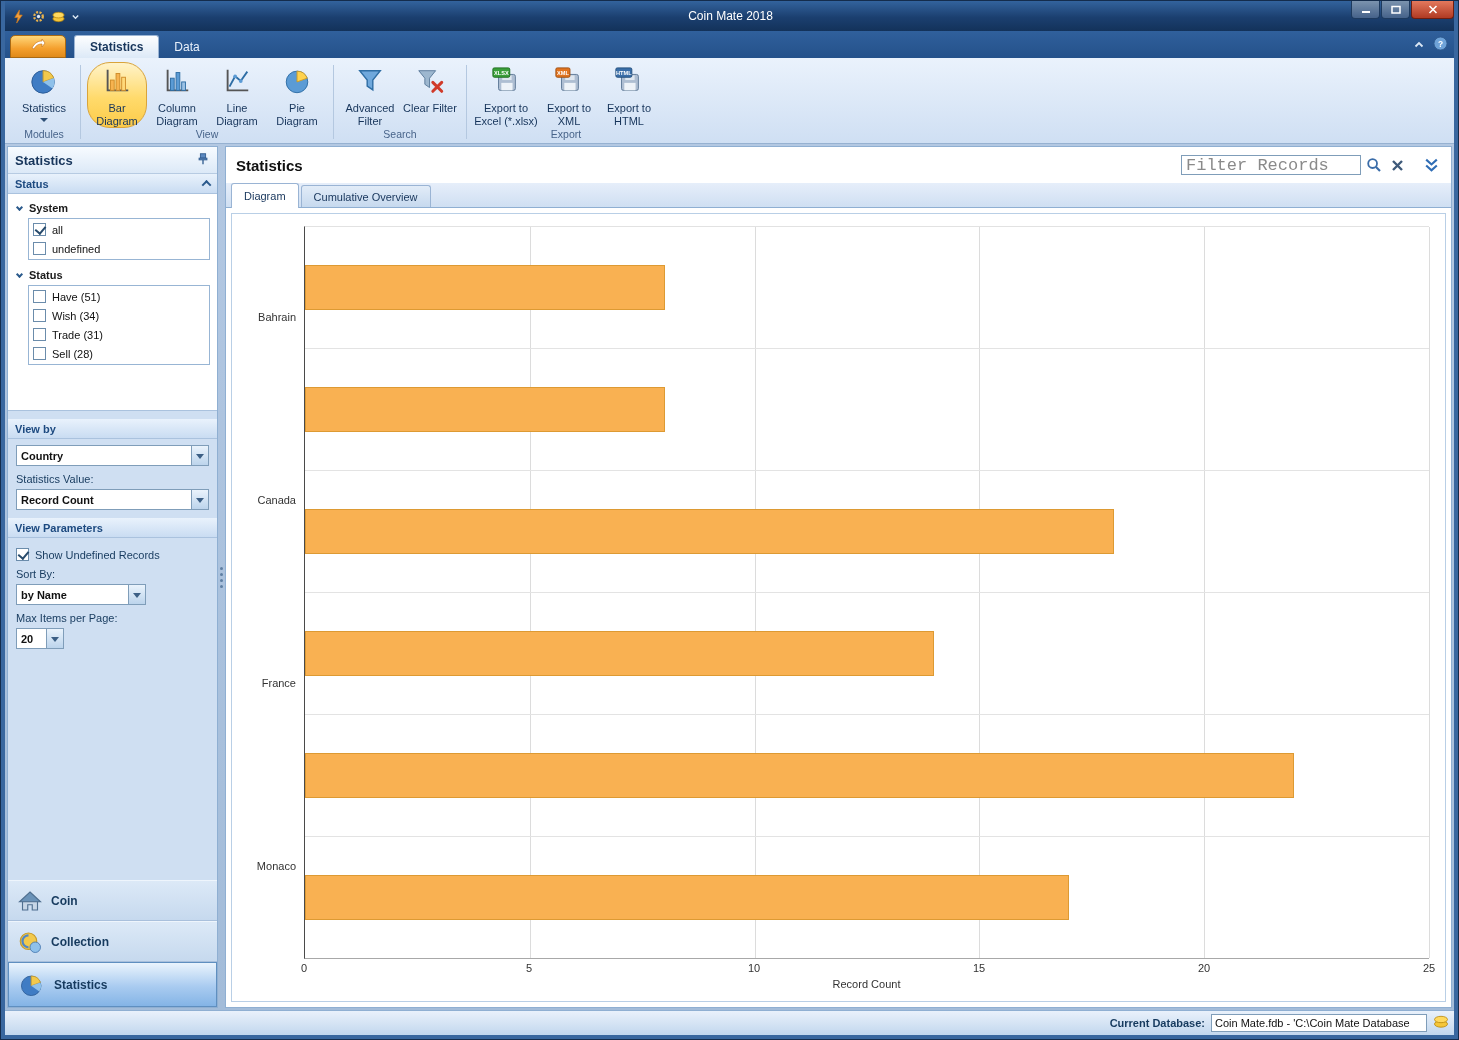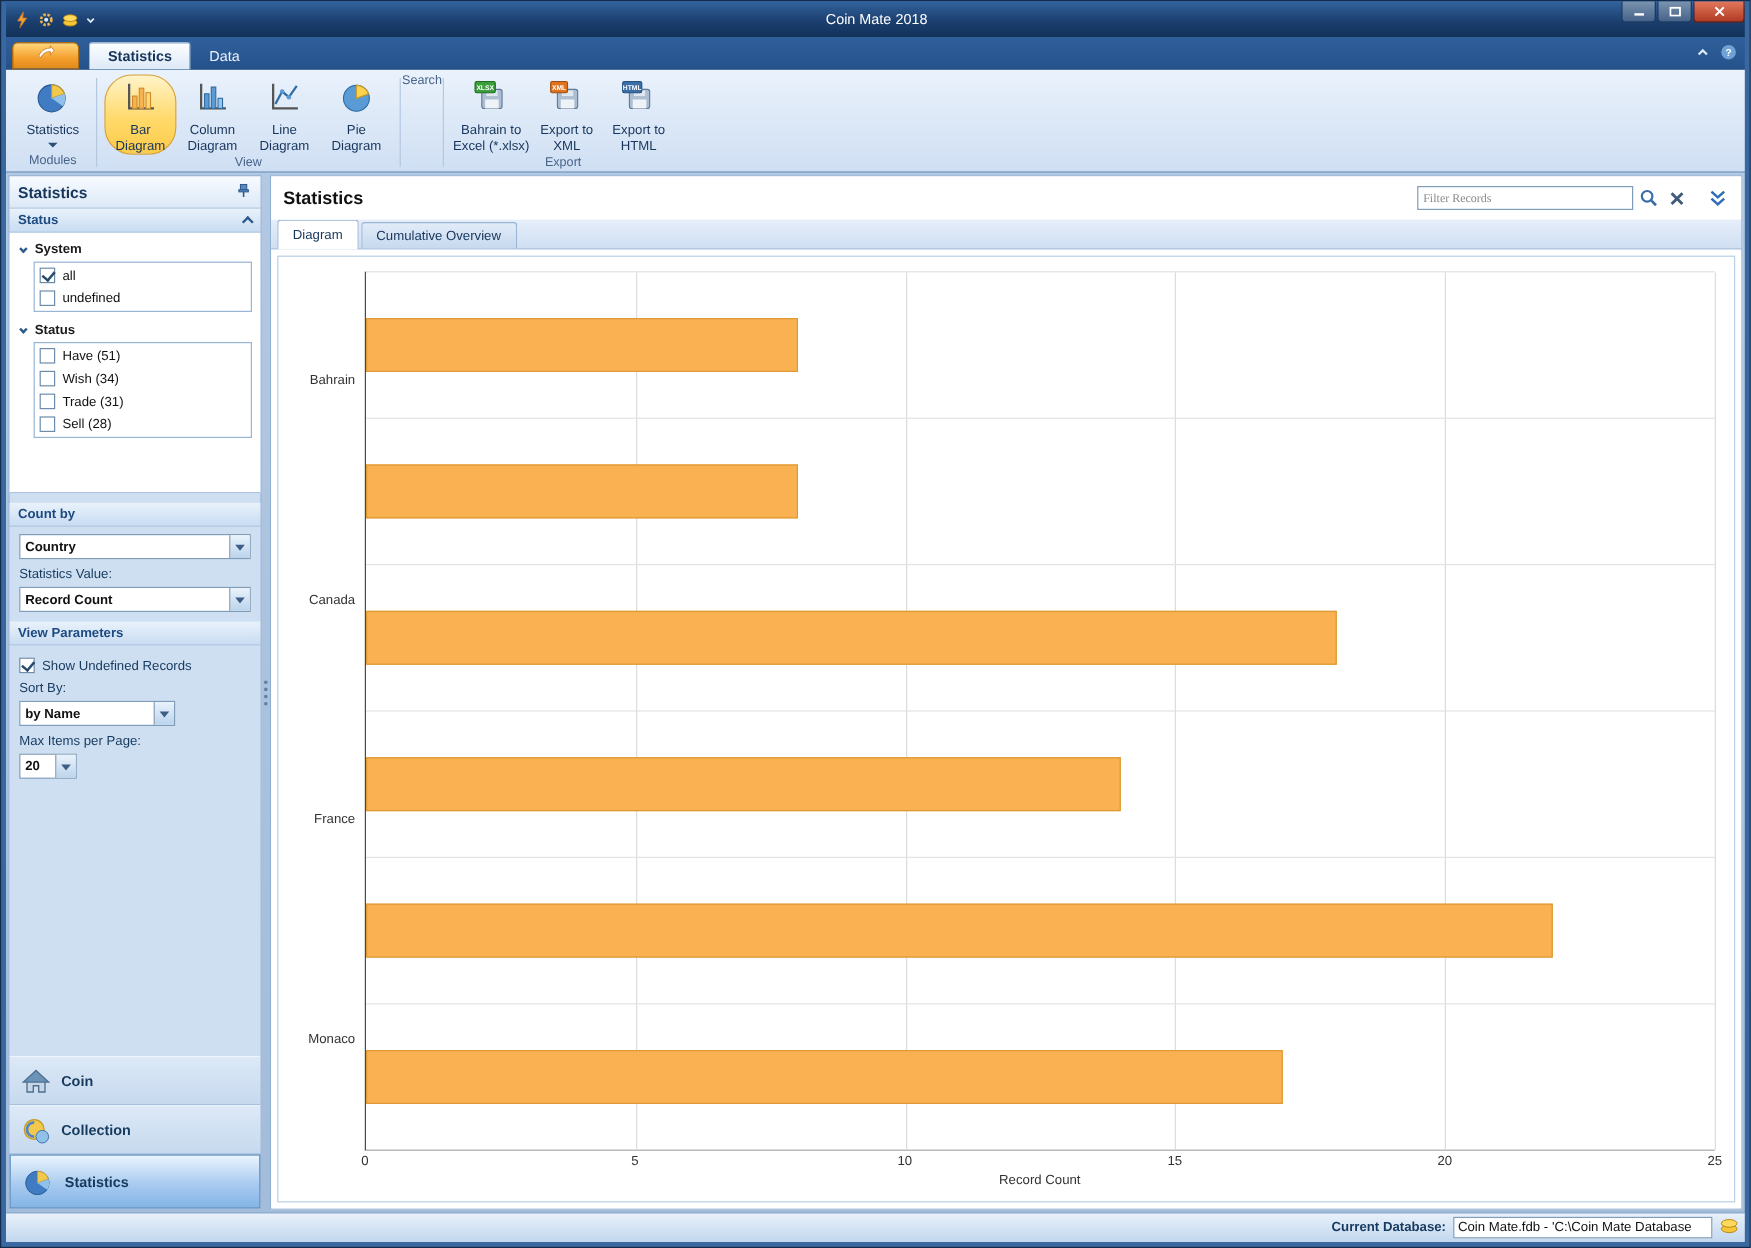--- a/index.html
+++ b/index.html
@@ -91,22 +91,22 @@
   
   .splitter { width:7px; display:flex; align-items:center; justify-content:center; }
   .grip { display:flex; flex-direction:column; gap:3px; }
   .grip i { width:3px; height:3px; background:#5f7fa3; border-radius:50%; display:block; }
 
   
   .main { flex:1; display:flex; flex-direction:column; min-width:0; background:#fff;
           border:1px solid #8fafd2; margin-right:2px; }
   .main-header { height:36px; display:flex; align-items:center; padding:0 10px; background:#fff; }
   .main-title { font-size:15px; font-weight:bold; color:#111; flex:1; }
-  .filter-box { width:180px; height:20px; border:1px solid #7f9db9; font-size:10px; padding:0 4px;
-                font-family:Liberation Serif, serif; color:#333; }
+  .filter-box { width:180px; height:20px; border:1px solid #7f9db9; font-size:17px; padding:0 4px;
+                font-family:Liberation Mono, monospace; color:#333; }
   .filter-box::placeholder { color:#8a8a8a; }
   .icon-btn { width:20px; height:20px; display:flex; align-items:center; justify-content:center; margin-left:3px; }
   .dbl-chev { margin-left:14px; }
   .tabs2 { display:flex; align-items:flex-end; height:25px; padding:0 5px;
            background:linear-gradient(#e6eefa, #cfdff2); border-bottom:1px solid #8fafd2; }
   .tab2 { height:22px; padding:0 12px; display:flex; align-items:center; font-size:11px; color:#17355b;
           background:linear-gradient(#e2ecf8, #c6d9ee); border:1px solid #9ab4d4; border-bottom:none;
           border-radius:3px 3px 0 0; margin-right:2px; }
   .tab2.active { background:#fff; height:25px; margin-bottom:-1px; }
 
@@ -257,35 +257,50 @@
                 <path d="M16 17 L16 5.5 A11.5 11.5 0 0 1 26.9 13 Z" fill="#ffd24d" stroke="#c79a2a"></path>
               </svg></span>
           <span class="rlabel">Pie Diagram</span>
         </div>
       </div>
       <div class="rgroup-label">View</div>
     </div>
     <div class="rsep"></div>
 
     <div class="rgroup">
+      <div class="rgroup-buttons">
+        <div class="rbtn">
+          <span><svg width="30" height="30" viewBox="0 0 32 32">
+                <path d="M5 5 H27 L19 15 V25.5 L13 21.5 V15 Z" fill="#6fa8dc" stroke="#2e6da4" stroke-width="1.5"></path>
+              </svg></span>
+          <span class="rlabel">Advanced Filter</span>
+        </div>
+        <div class="rbtn">
+          <span><svg width="30" height="30" viewBox="0 0 32 32">
+                <path d="M4 5 H22 L15.5 13 V23 L10.5 19.5 V13 Z" fill="#9db7cf" stroke="#5a7a9a"></path>
+                <path d="M19 17.5 L28.5 27 M28.5 17.5 L19 27" stroke="#d03a2a" stroke-width="3.2" stroke-linecap="round"></path>
+              </svg></span>
+          <span class="rlabel">Clear Filter</span>
+        </div>
+      </div>
       <div class="rgroup-label">Search</div>
     </div>
     <div class="rsep"></div>
 
     <div class="rgroup">
       <div class="rgroup-buttons">
         <div class="rbtn wide">
           <span><svg width="30" height="30" viewBox="0 0 32 32">
                 <rect x="8" y="9" width="18" height="17" rx="2" fill="#aebed2" stroke="#5f7a98"></rect>
                 <rect x="12" y="10" width="10" height="5" fill="#dfe7f0"></rect>
                 <rect x="11" y="18" width="12" height="8" fill="#eef3f8"></rect>
                 <rect x="2" y="2" width="18" height="10" rx="1.5" fill="#3a9e3a" stroke="#1e6e1e"></rect>
                 <text x="11" y="9.7" font-size="6" font-weight="bold" fill="#fff" text-anchor="middle">XLSX</text>
               </svg></span>
-          <span class="rlabel">Bahrain to Excel (*.xlsx)</span>
+          <span class="rlabel">Export to Excel (*.xlsx)</span>
         </div>
         <div class="rbtn">
           <span><svg width="30" height="30" viewBox="0 0 32 32">
                 <rect x="8" y="9" width="18" height="17" rx="2" fill="#aebed2" stroke="#5f7a98"></rect>
                 <rect x="12" y="10" width="10" height="5" fill="#dfe7f0"></rect>
                 <rect x="11" y="18" width="12" height="8" fill="#eef3f8"></rect>
                 <rect x="2" y="2" width="15" height="10" rx="1.5" fill="#e0731f" stroke="#9e4e10"></rect>
                 <text x="9.5" y="9.7" font-size="6" font-weight="bold" fill="#fff" text-anchor="middle">XML</text>
               </svg></span>
           <span class="rlabel">Export to XML</span>
@@ -359,21 +374,21 @@
           <div class="titem">
             <span class="checkbox"></span>
             <span>Sell (28)</span>
           </div>
         </div>
       </div>
 
       <div class="gap8"></div>
 
       <div class="caption">
-        <span>Count by</span>
+        <span>View by</span>
       </div>
       <div class="panel-body">
         <div class="dropdown">
           <span class="dd-value">Country</span>
           <span class="dd-btn"></span>
         </div>
         <div class="flabel">Statistics Value:</div>
         <div class="dropdown">
           <span class="dd-value">Record Count</span>
           <span class="dd-btn"></span>

